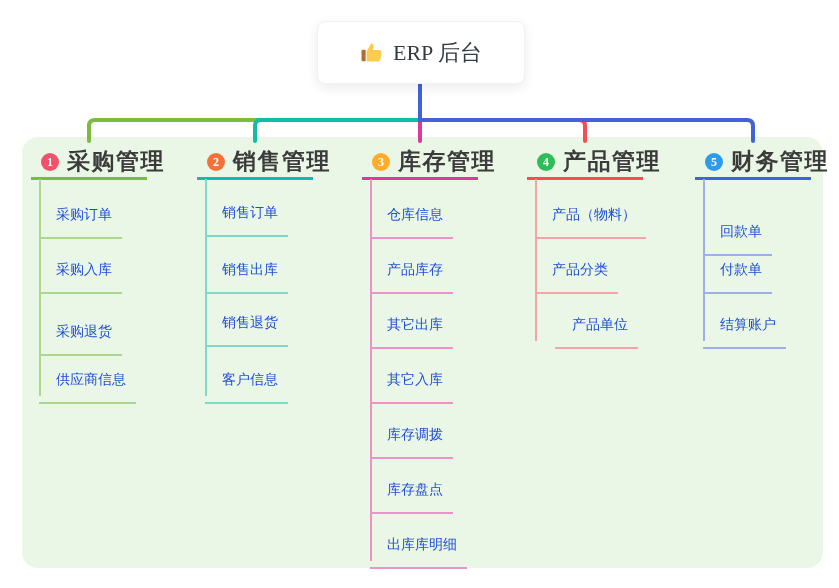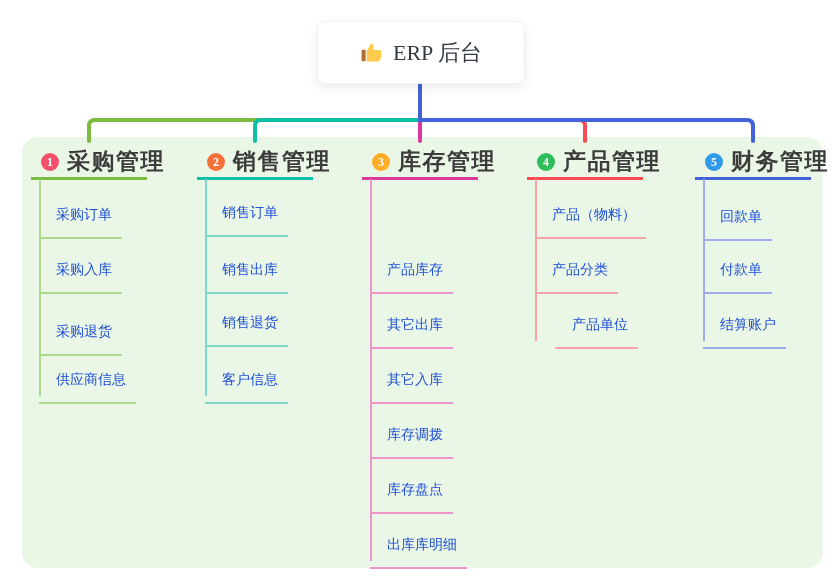--- a/index.html
+++ b/index.html
@@ -86,20 +86,21 @@
         <div class="child" style="top: 260px; border-bottom-color: rgb(127, 216, 202);">销售出库</div>
         <div class="child" style="top: 313px; border-bottom-color: rgb(127, 216, 202);">销售退货</div>
         <div class="child" style="top: 370px; border-bottom-color: rgb(127, 216, 202);">客户信息</div>
       </div>
       <div class="col" style="left: 362px;">
         <div class="branch-header" style="border-bottom-color: rgb(218, 58, 157);">
           <span class="badge" style="background: rgb(255, 173, 39);">3</span>
           <span class="branch-title">库存管理</span>
         </div>
         <div class="vline" style="background: rgb(238, 146, 202); height: 382px;"></div>
+        <div class="child" style="top: 205px; border-bottom-color: rgb(238, 146, 202);">仓库信息</div>
         <div class="child" style="top: 260px; border-bottom-color: rgb(238, 146, 202);">产品库存</div>
         <div class="child" style="top: 315px; border-bottom-color: rgb(238, 146, 202); text-align: center;">其它出库</div>
         <div class="child" style="top: 370px; border-bottom-color: rgb(238, 146, 202);">其它入库</div>
         <div class="child" style="top: 425px; border-bottom-color: rgb(238, 146, 202);">库存调拨</div>
         <div class="child" style="top: 480px; border-bottom-color: rgb(238, 146, 202);">库存盘点</div>
         <div class="child" style="top: 535px; border-bottom-color: rgb(238, 146, 202);">出库库明细</div>
       </div>
       <div class="col" style="left: 527px;">
         <div class="branch-header" style="border-bottom-color: rgb(250, 75, 85);">
           <span class="badge" style="background: rgb(46, 189, 89);">4</span>
@@ -109,18 +110,18 @@
         <div class="child" style="top: 205px; border-bottom-color: rgb(249, 162, 167);">产品（物料）</div>
         <div class="child" style="top: 260px; border-bottom-color: rgb(249, 162, 167);">产品分类</div>
         <div class="child" style="top: 315px; border-bottom-color: rgb(249, 162, 167); margin-left: 20px;">产品单位</div>
       </div>
       <div class="col" style="left: 695px;">
         <div class="branch-header" style="border-bottom-color: rgb(66, 99, 216);">
           <span class="badge" style="background: rgb(46, 155, 232);">5</span>
           <span class="branch-title">财务管理</span>
         </div>
         <div class="vline" style="background: rgb(157, 174, 234); height: 162px;"></div>
-        <div class="child" style="top: 207px; border-bottom-color: rgb(157, 174, 234);">回款单</div>
+        <div class="child" style="top: 222px; border-bottom-color: rgb(157, 174, 234);">回款单</div>
         <div class="child" style="top: 260px; border-bottom-color: rgb(157, 174, 234);">付款单</div>
         <div class="child" style="top: 315px; border-bottom-color: rgb(157, 174, 234);">结算账户</div>
       </div>
     </div>
 </div>
 
 </body></html>

